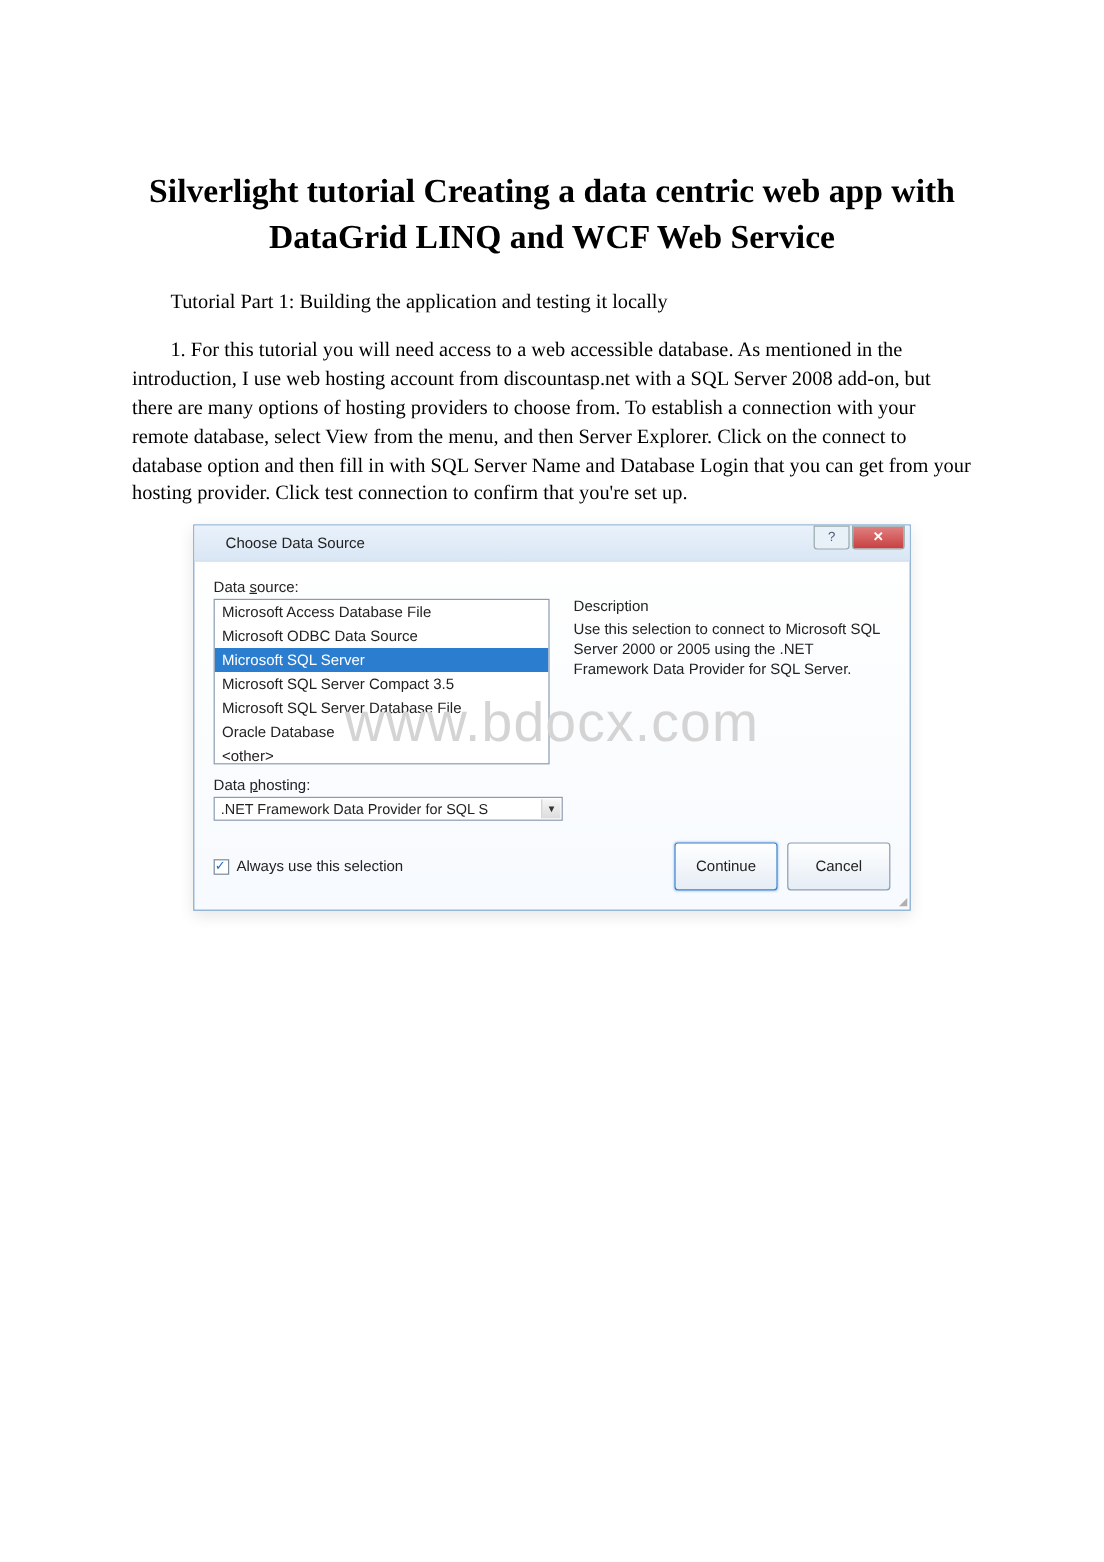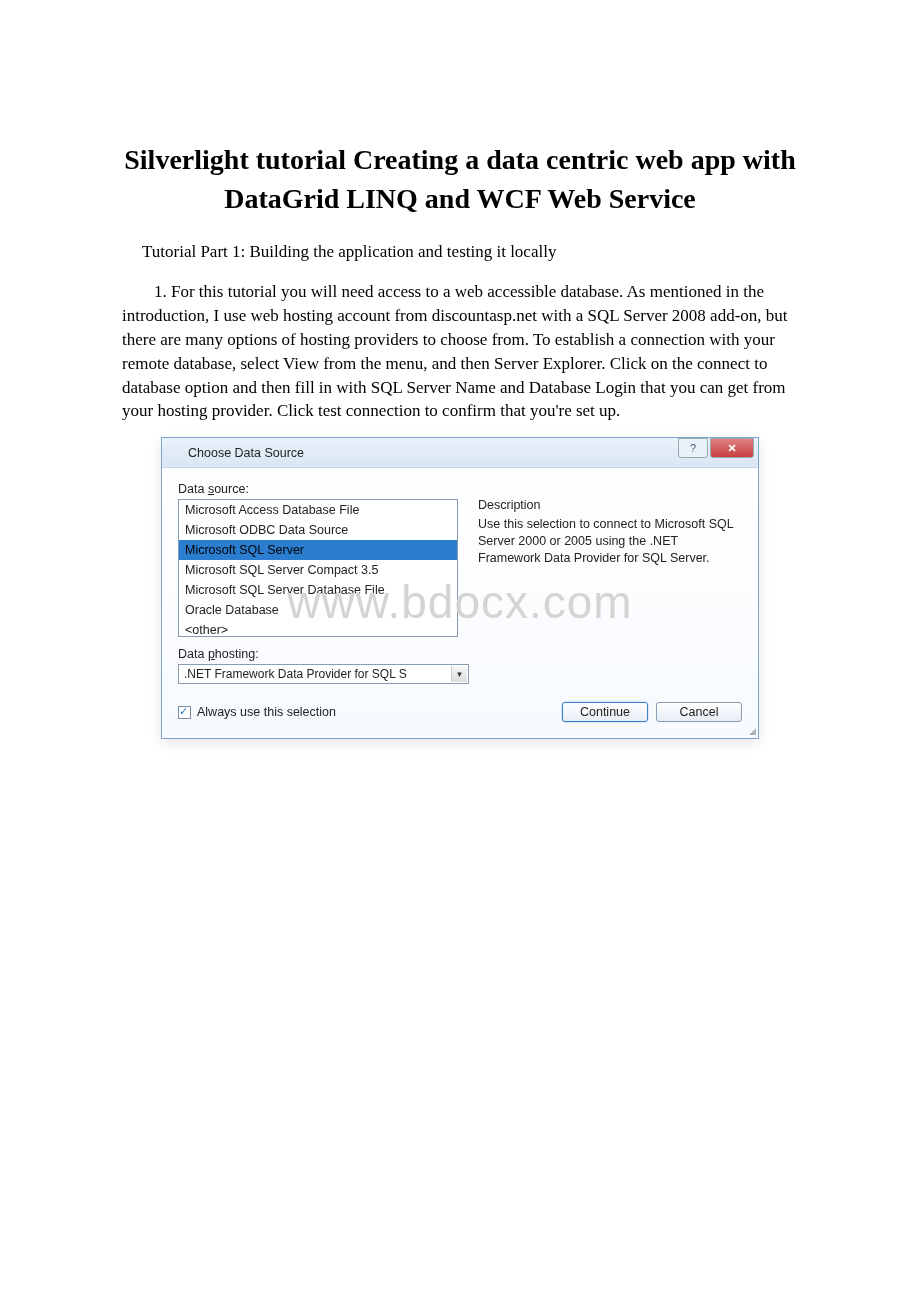--- a/index.html
+++ b/index.html
@@ -20,21 +20,20 @@
     .subtitle {
       font-size: 17px;
       margin-left: 32px;
       margin-bottom: 18px;
     }
     .body-text {
       font-size: 17px;
       line-height: 1.4;
       text-indent: 32px;
       margin-bottom: 14px;
-      margin-left: 12px;
     }
     .dialog {
       width: 598px;
       margin: 0 auto;
       border: 1px solid #7ea6cc;
       background: linear-gradient(#ffffff, #f7fafe);
       font-family: "Segoe UI", Tahoma, sans-serif;
       font-size: 12.5px;
       color: #222;
       box-shadow: 0 4px 12px rgba(0,0,0,0.1);
@@ -90,21 +89,21 @@
       height: 138px;
       overflow: hidden;
     }
     .listitem {
       padding: 2px 6px;
       line-height: 16px;
       white-space: nowrap;
     }
     .selected {
       background: #2b7dd0;
-      color: #000000;
+      color: #ffffff;
     }
     .desc-title { font-weight: 400; margin-bottom: 4px; }
     .desc-text { line-height: 1.35; }
     .provider-row { margin-top: 10px; }
     .combo {
       border: 1px solid #8a9cb0;
       height: 20px;
       width: 291px;
       display: flex;
       align-items: center;
@@ -131,21 +130,21 @@
       align-items: center;
     }
     .chk-row { display:flex; align-items:center; gap:6px; }
     .chkbox {
       width:13px;height:13px;border:1px solid #7a8aa0;
       background:#fff; position:relative;
     }
     .chkmark { color:#2070c0; font-size:11px; position:absolute; top:-2px; left:0; }
     .btn-area { margin-left:auto; display:flex; gap:8px; }
     .btn {
-      min-width:86px; height:20px; border:1px solid #8a9cb0;
+      min-width:86px; height:40px; border:1px solid #8a9cb0;
       background: linear-gradient(#ffffff,#e6edf5);
       font-size:12.5px;
       display:flex;align-items:center;justify-content:center;
       border-radius:3px;
     }
     .btn.default { border-color:#3b7ecb; box-shadow:0 0 2px #8bb8e8; }
     .watermark {
       position:absolute;
       left:50%; top:50%;
       transform: translate(-50%, -10%);

